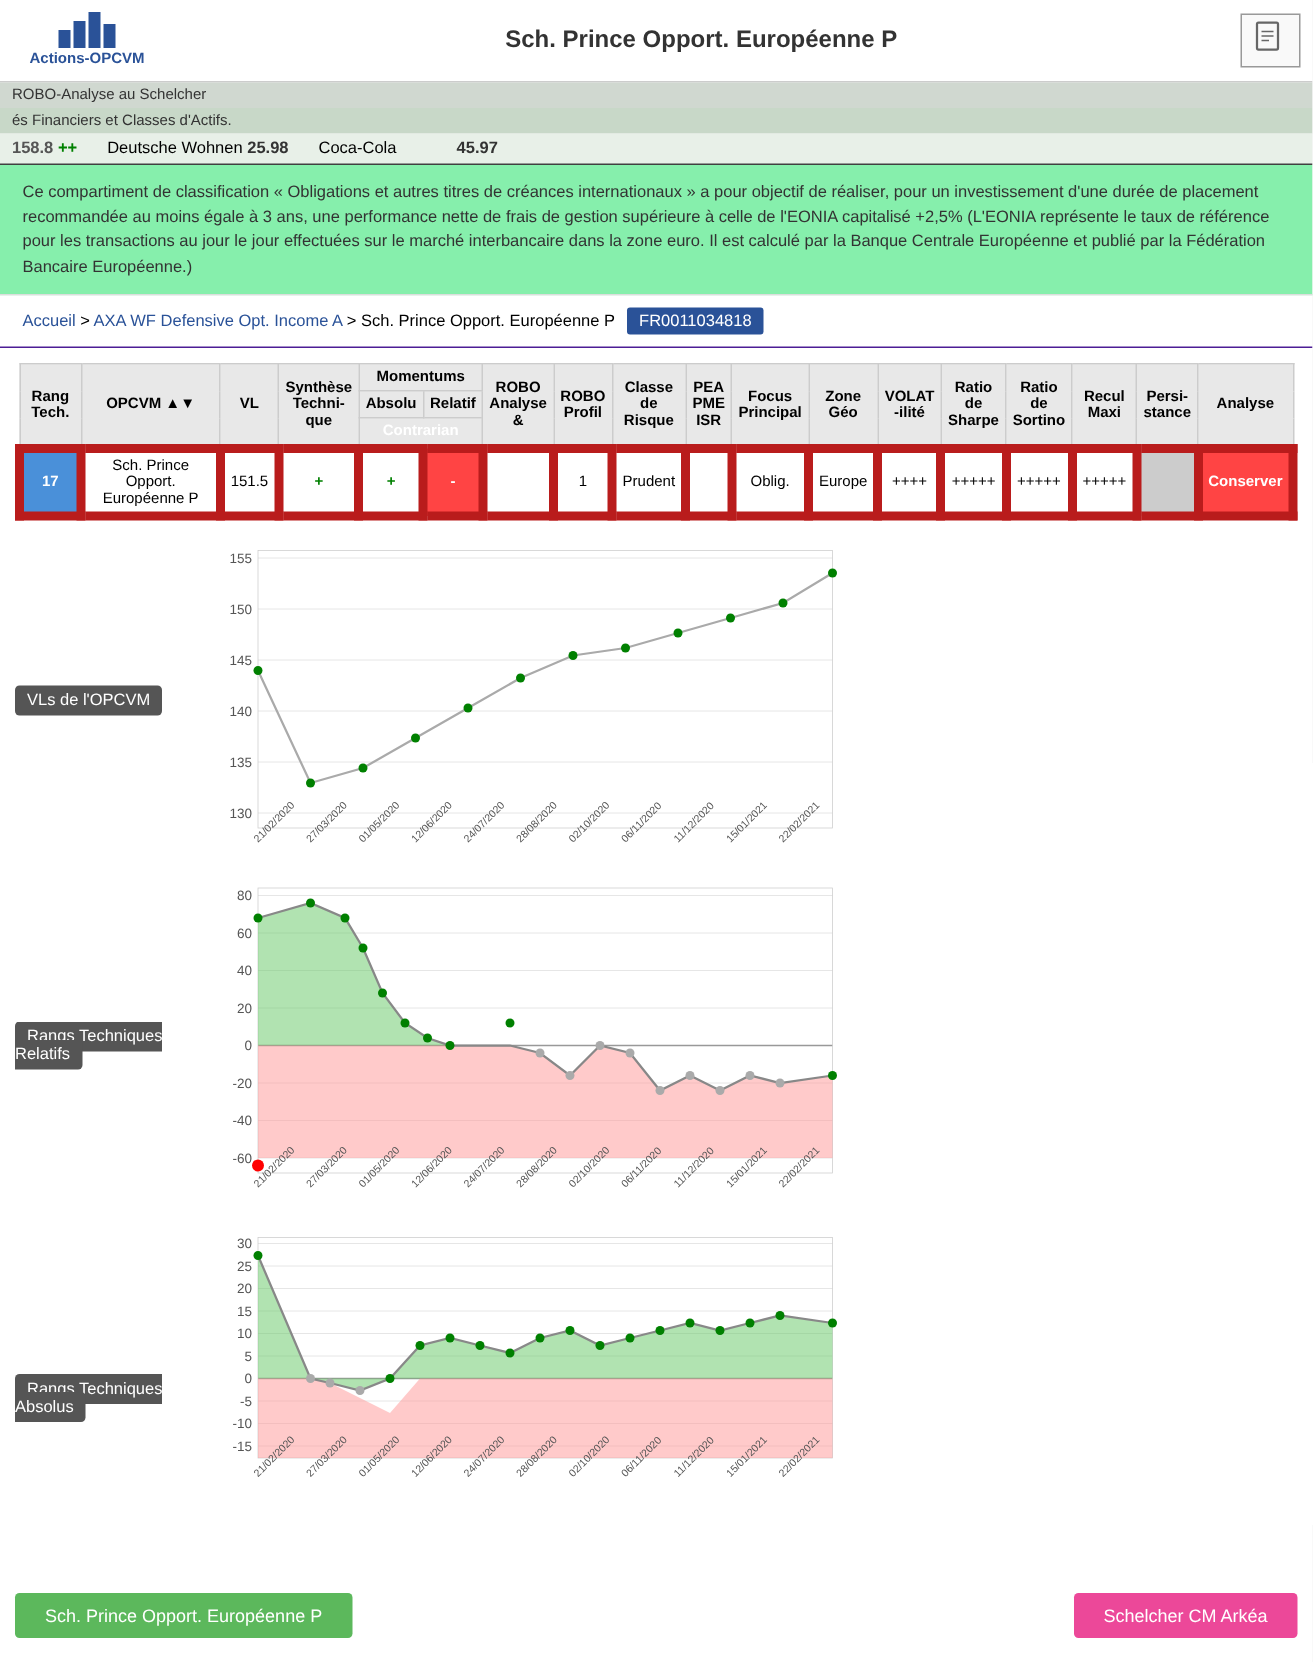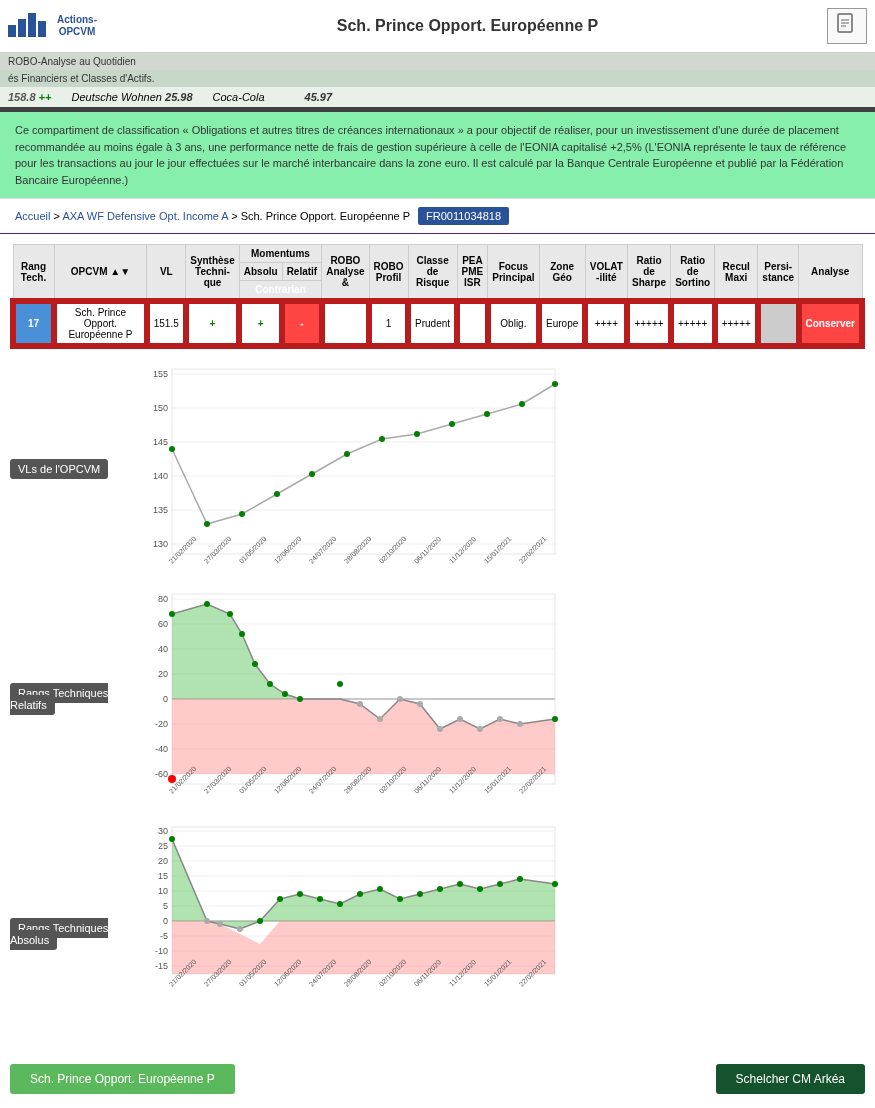--- a/index.html
+++ b/index.html
@@ -1,28 +1,28 @@
 <!DOCTYPE html>
 <html><head>
   <meta charset="utf-8">
   <style>
     * { box-sizing: border-box; margin: 0; padding: 0; }
     body { font-family: Arial, sans-serif; font-size: 11px; background: #f0f0f0; width: 875px; }
 
     
     .header { background: white; padding: 8px; display: flex; align-items: center; border-bottom: 1px solid #ccc; }
-    .logo-area { width: 100px; background: #fff; display: flex; flex-direction: row; align-items: center; }
+    .logo-area { width: 100px; background: #fff; display: flex; flex-direction: column; align-items: center; }
     .logo-bars { display: flex; align-items: flex-end; gap: 2px; margin-bottom: 2px; }
     .logo-bar { background: #2a5298; }
     .logo-text { font-size: 10px; font-weight: bold; color: #2a5298; text-align: center; line-height: 1.2; }
     .header-title { flex: 1; text-align: center; font-size: 16px; font-weight: bold; color: #333; }
     .header-icon { width: 40px; height: 36px; border: 1px solid #999; display: flex; align-items: center; justify-content: center; cursor: pointer; background: #f9f9f9; }
 
     
-    .ticker-bar { background: #e8f0e8; padding: 4px 8px; overflow: hidden; white-space: nowrap; border-bottom: 5px solid #404040; display: flex; align-items: center; gap: 20px; font-style: italic; }
+    .ticker-bar { background: #e8f0e8; padding: 4px 8px; overflow: hidden; white-space: nowrap; border-bottom: 1px solid #404040; display: flex; align-items: center; gap: 20px; }
 
     
     .sub-header { background: #d0d8d0; padding: 3px 8px; font-size: 10px; color: #333; }
 
     
     .description-area { background: #86efac; padding: 10px 15px; font-size: 11px; color: #333; line-height: 1.5; border-bottom: 1px solid #ddd; }
 
     
     .breadcrumb-bar { background: white; padding: 8px 15px; border-bottom: 1px solid #4c1d95; display: flex; align-items: center; gap: 8px; }
     .breadcrumb { font-size: 11px; }
@@ -41,21 +41,21 @@
     .td-plus { color: green; font-weight: bold; }
     .td-minus { background: #ff4444; color: white; font-weight: bold; padding: 2px 6px; }
     .td-conserver { background: #ff4444; color: white; font-weight: bold; }
     .td-name { text-align: left; }
     .row-rank { background: #4a90d9; color: white; font-weight: bold; }
     svg.chart { display: block; }
 
     
     .bottom-buttons { display: flex; justify-content: space-between; padding: 10px 0; }
     .btn-green { background: #5cb85c; color: white; border: none; padding: 8px 20px; font-size: 12px; cursor: pointer; border-radius: 3px; }
-    .btn-blue { background: #14532d; color: white; border: none; padding: 8px 20px; font-size: 12px; cursor: pointer; border-radius: 3px; }
+    .btn-blue { background: #ec4899; color: white; border: none; padding: 8px 20px; font-size: 12px; cursor: pointer; border-radius: 3px; }
 
     .chart-area { display: flex; align-items: center; margin-bottom: 5px; }
     .chart-area-label { width: 130px; flex-shrink: 0; }
     .chart-area-label span { background: #555; color: white; padding: 4px 8px; font-size: 11px; border-radius: 3px; }
   </style>
 </head>
 <body>
 
 <div class="header">
   <div class="logo-area">
@@ -72,21 +72,21 @@
     <svg width="22" height="26" viewBox="0 0 22 26">
       <rect x="2" y="1" width="14" height="18" rx="1" fill="none" stroke="#666" stroke-width="1.5"></rect>
       <line x1="5" y1="7" x2="13" y2="7" stroke="#666" stroke-width="1"></line>
       <line x1="5" y1="10" x2="13" y2="10" stroke="#666" stroke-width="1"></line>
       <line x1="5" y1="13" x2="10" y2="13" stroke="#666" stroke-width="1"></line>
     </svg>
   </div>
 </div>
 
 <div class="sub-header">
-  <span>ROBO-Analyse au Quotidien</span>
+  <span>ROBO-Analyse au Schelcher</span>
 </div>
 <div class="sub-header" style="background:#c8d8c8;">
   <span>és Financiers et Classes d'Actifs.</span>
 </div>
 
 <div class="ticker-bar">
   <span style="color:#555;font-weight:bold;">158.8 <span style="color:green;">++</span></span>
   <span>Deutsche Wohnen <span style="color:#333;font-weight:bold;">25.98</span></span>
   <span>Coca-Cola <span style="color:#333;font-weight:bold;margin-left:37px;">45.97</span></span>
 </div>

